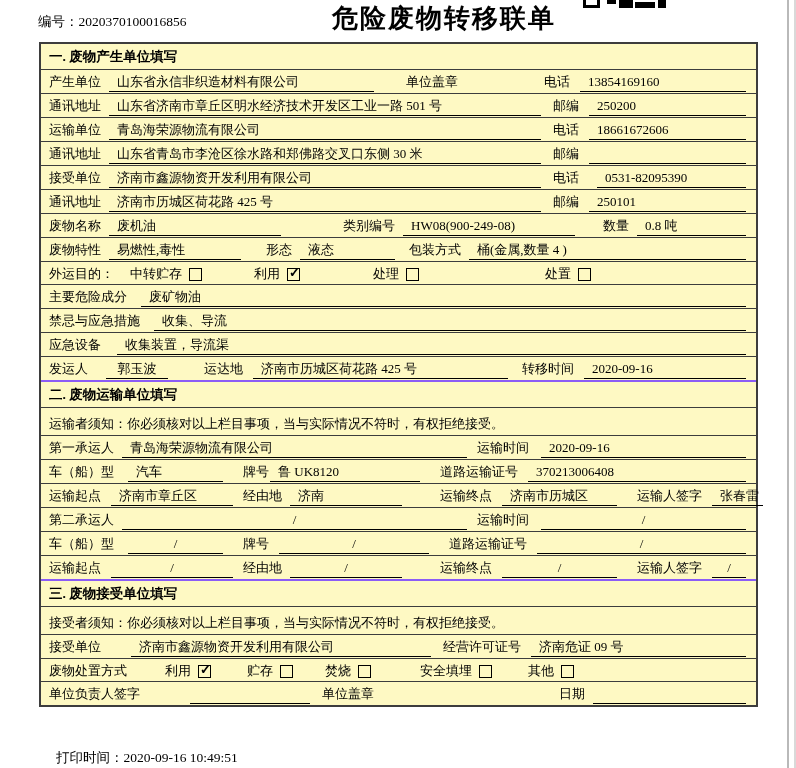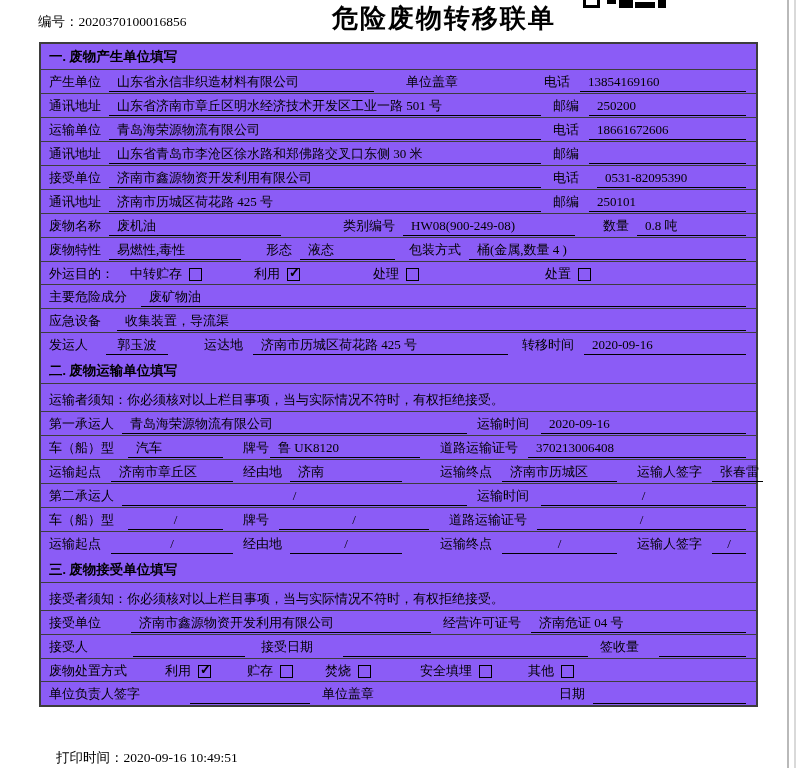--- a/index.html
+++ b/index.html
@@ -9,21 +9,21 @@
     font-size:13px;color:#000;
   }
   .page-edge{position:absolute;top:0;height:768px;background:#b9b9b9;}
   
   .doc-no{position:absolute;left:38px;top:13px;font-size:13.5px;white-space:nowrap;}
   .doc-title{position:absolute;left:332px;top:1px;font-size:26px;font-weight:bold;letter-spacing:2px;white-space:nowrap;}
   .qr{position:absolute;left:583px;top:0;width:84px;height:8px;}
   .qr div{position:absolute;background:#000;}
   .qr .u{background:transparent;border:3px solid #000;border-top:none;box-sizing:border-box;}
   
-  .tbl{position:absolute;left:39px;top:42px;width:719px;border:2px solid #3d3d3d;background:#8b5cf6;box-sizing:border-box;}
+  .tbl{position:absolute;left:39px;top:42px;width:719px;border:2px solid #3d3d3d;background:#fef9c3;box-sizing:border-box;}
   .sec-title{font-weight:bold;font-size:13.5px;padding:4px 8px 3px;border-top:2px solid #8b5cf6;}
   .tbl > :first-child{border-top:none;}
   .row{display:flex;align-items:baseline;min-height:23px;padding:3px 10px 1px 8px;border-top:1px solid #3d3d3d;box-sizing:border-box;}
   .row.notice-row{min-height:28px;padding-top:7px;}
   .lbl{white-space:nowrap;flex:none;}
   .val{border-bottom:1px solid #000;white-space:nowrap;padding:0 4px 1px 8px;box-sizing:border-box;flex:none;line-height:16px;}
   .val.ctr{text-align:center;padding-left:4px;}
   .fill{flex:1 1 auto;}
   
   .opt{display:flex;align-items:center;flex:none;}
@@ -132,20 +132,24 @@
       <span>处置</span>
       <span class="cb"></span>
     </span>
   </div>
 
   <div class="row">
     <span class="lbl">主要危险成分</span>
     <span class="val fill" style="margin-left:14px;">废矿物油</span>
   </div>
 
+  <div class="row">
+    <span class="lbl">禁忌与应急措施</span>
+    <span class="val fill" style="margin-left:14px;">收集、导流</span>
+  </div>
 
   <div class="row">
     <span class="lbl">应急设备</span>
     <span class="val fill" style="margin-left:16px;">收集装置，导流渠</span>
   </div>
 
   <div class="row">
     <span class="lbl">发运人</span>
     <span class="val ctr" style="width:62px;margin-left:18px;">郭玉波</span>
     <span class="lbl" style="margin-left:36px;">运达地</span>
@@ -217,31 +221,23 @@
   <div class="sec-title">三. 废物接受单位填写</div>
 
   <div class="row notice-row">
     <span class="lbl">接受者须知：你必须核对以上栏目事项，当与实际情况不符时，有权拒绝接受。</span>
   </div>
 
   <div class="row">
     <span class="lbl">接受单位</span>
     <span class="val" style="width:300px;margin-left:30px;">济南市鑫源物资开发利用有限公司</span>
     <span class="lbl" style="margin-left:12px;">经营许可证号</span>
-    <span class="val fill" style="margin-left:10px;">济南危证 04 号</span>
-  </div>
-
-  <div class="row">
-    <span class="lbl">接受人</span>
-    <span class="val" style="width:112px;margin-left:45px;">&nbsp;</span>
-    <span class="lbl" style="margin-left:16px;">接受日期</span>
-    <span class="val" style="width:245px;margin-left:30px;">&nbsp;</span>
-    <span class="lbl" style="margin-left:12px;">签收量</span>
-    <span class="val fill" style="margin-left:20px;">&nbsp;</span>
-  </div>
+    <span class="val fill" style="margin-left:10px;">济南危证 09 号</span>
+  </div>
+
 
   <div class="row">
     <span class="lbl">废物处置方式</span>
     <span class="opt" style="margin-left:38px;">
       <span>利用</span>
       <span class="cb checked"></span>
     </span>
     <span class="opt" style="margin-left:36px;">
       <span>贮存</span>
       <span class="cb"></span>

